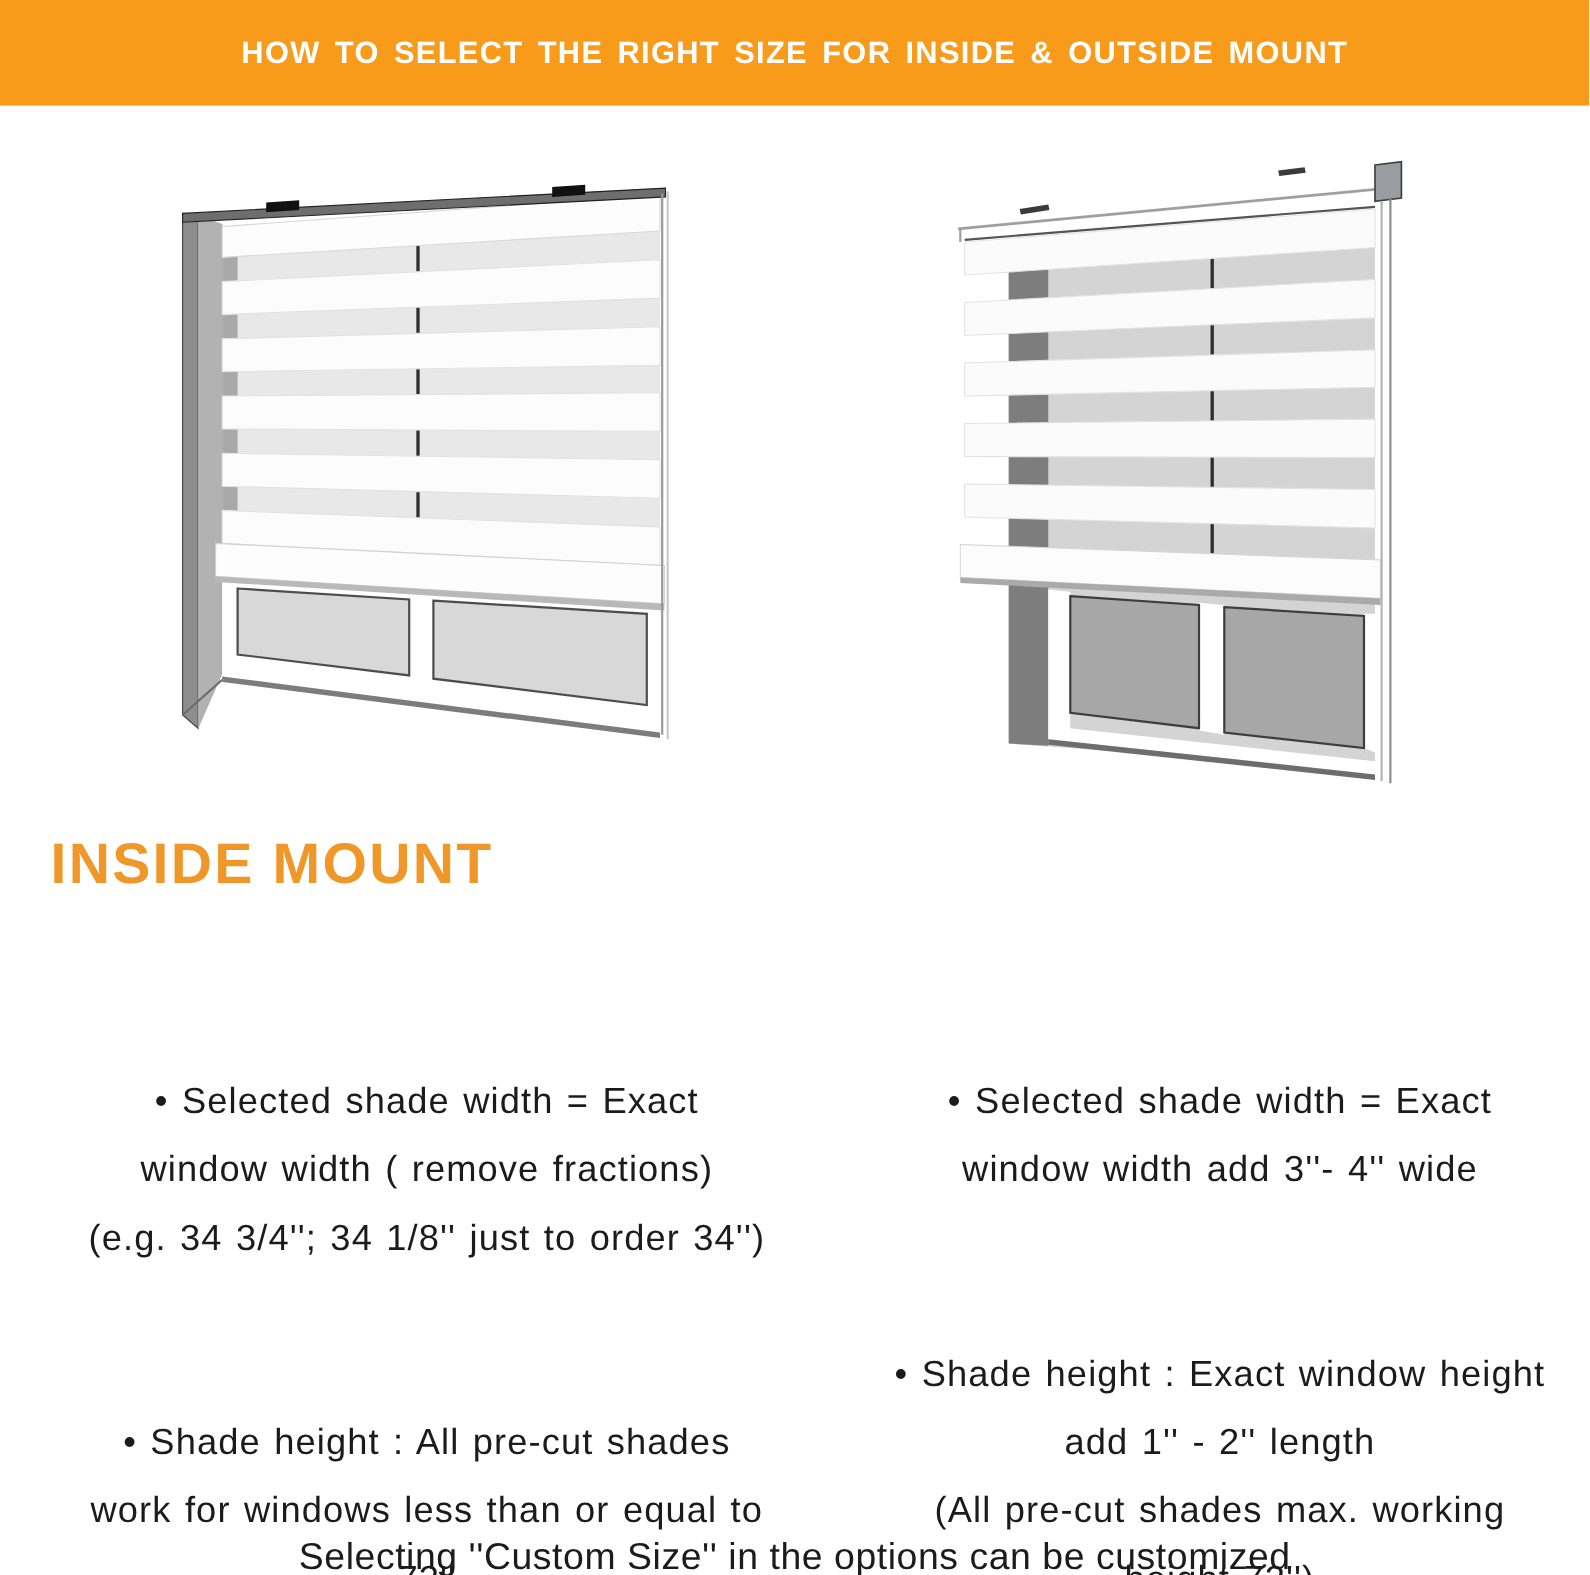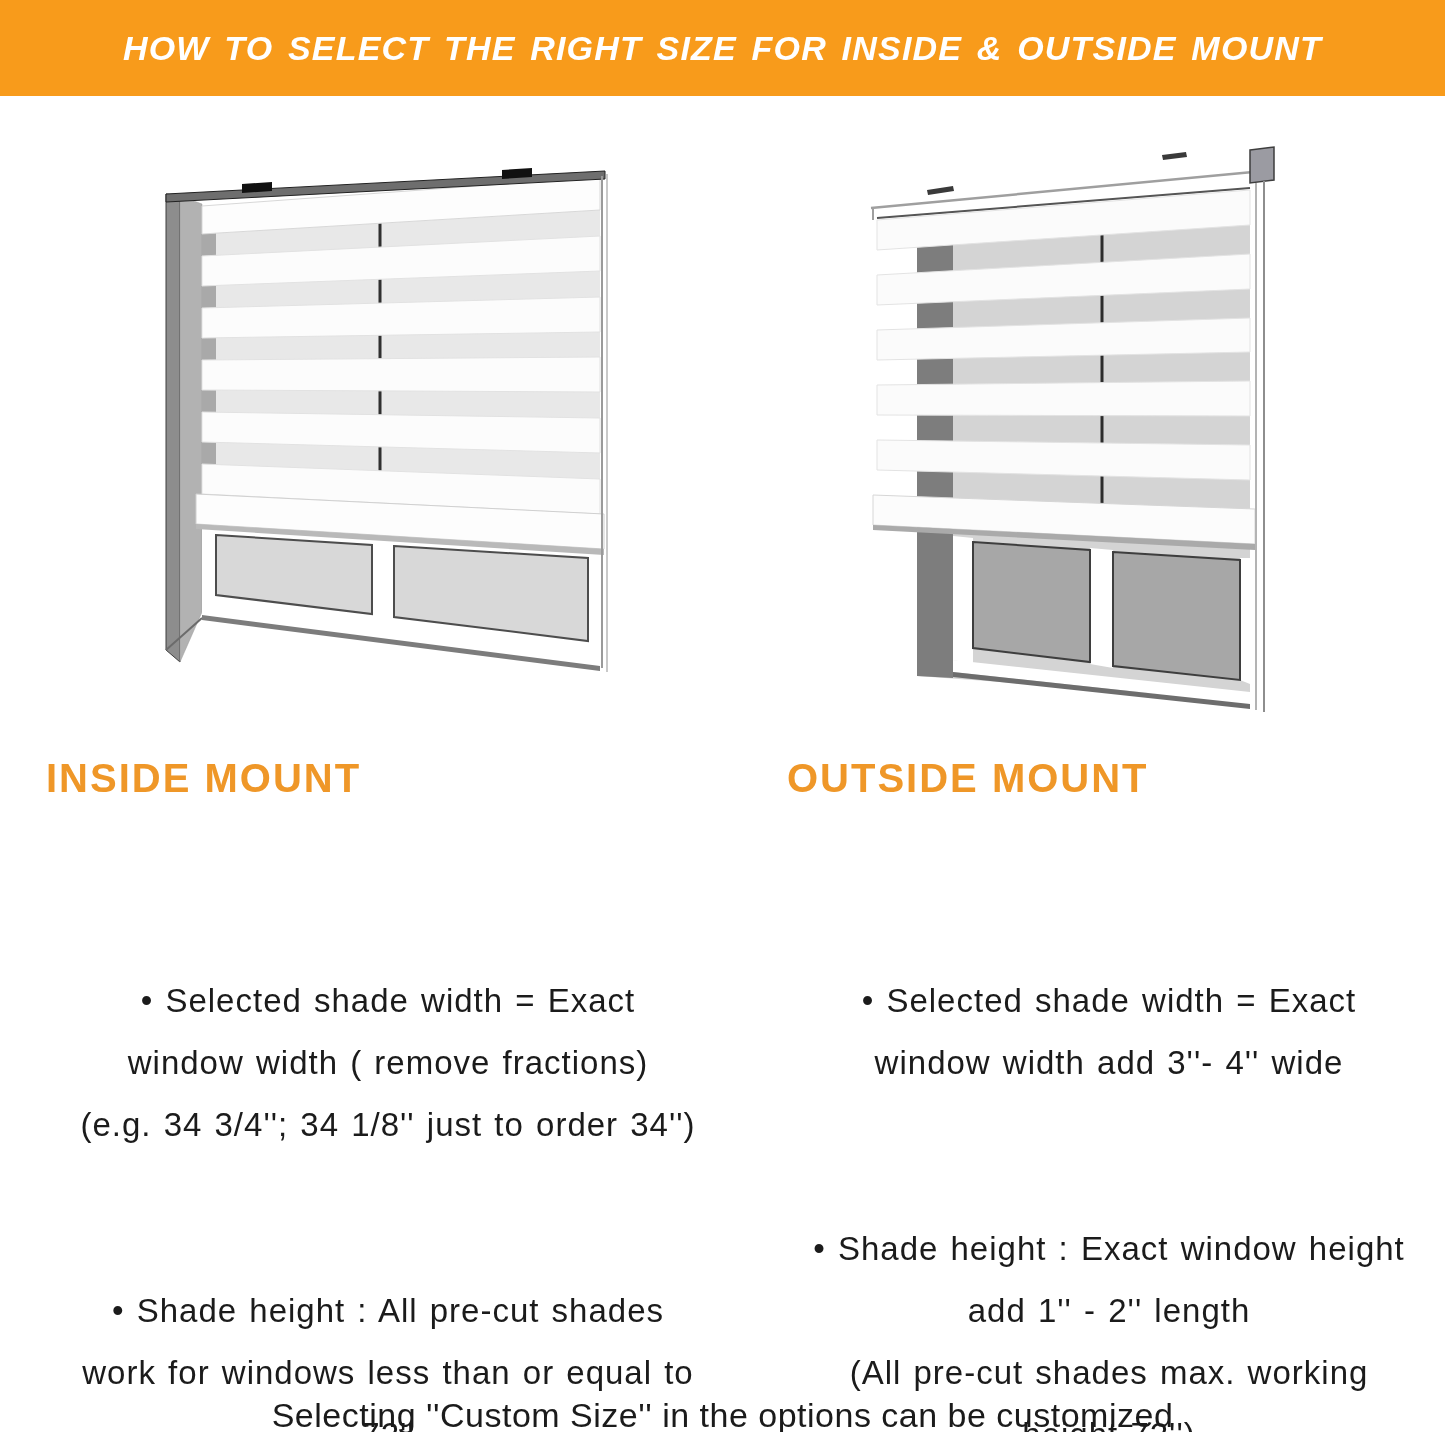--- a/index.html
+++ b/index.html
@@ -10,30 +10,30 @@
     overflow:hidden;
     font-family:"Liberation Sans", sans-serif;
   }
   .banner{
     position:absolute;left:0;top:0;width:1445px;height:96px;
     background:#F89B1B;
     display:flex;align-items:center;justify-content:center;
   }
   .banner h1{
     margin:0;
-    font-size:34px;font-weight:bold;
+    font-size:28px;font-weight:bold;
     letter-spacing:1.2px;word-spacing:4px;
-    color:#ffffff;white-space:nowrap;font-style:italic;
+    color:#ffffff;white-space:nowrap;
   }
   .illus{position:absolute;margin:0;}
   .illus-left{left:150px;top:150px;}
   .illus-right{left:865px;top:140px;}
   .heading{
     position:absolute;margin:0;
-    font-size:40px;font-weight:bold;letter-spacing:2px;
+    font-size:52px;font-weight:bold;letter-spacing:2px;
     color:#EF9728;white-space:nowrap;
   }
   .heading-left{left:46px;top:756px;}
   .heading-right{left:787px;top:756px;}
   .col{
     position:absolute;
     font-size:33px;line-height:62px;
     letter-spacing:1px;word-spacing:2px;
     color:#1b1b1b;
     white-space:pre;
@@ -142,21 +142,20 @@
       </g>
 
       <g>
         <line x1="391" y1="43" x2="391" y2="570" stroke="#b3b3b3" stroke-width="2"></line>
         <line x1="399" y1="41" x2="399" y2="572" stroke="#8e8e8e" stroke-width="2"></line>
       </g>
     </svg>
   </figure>
 
   <h2 class="heading heading-left" style="color: rgb(239, 151, 40);">INSIDE MOUNT</h2>
-  <h2 class="heading heading-right" style="color: rgb(239, 151, 40);">OUTSIDE MOUNT</h2>
 
   <div class="col col-left" style="color: rgb(27, 27, 27);">
     <p>• Selected shade width = Exact
 window width ( remove fractions)
 (e.g. 34 3/4''; 34 1/8'' just to order 34'')</p>
     <p>• Shade height : All pre-cut shades
 work for windows less than or equal to
 72''</p>
     
   </div>

